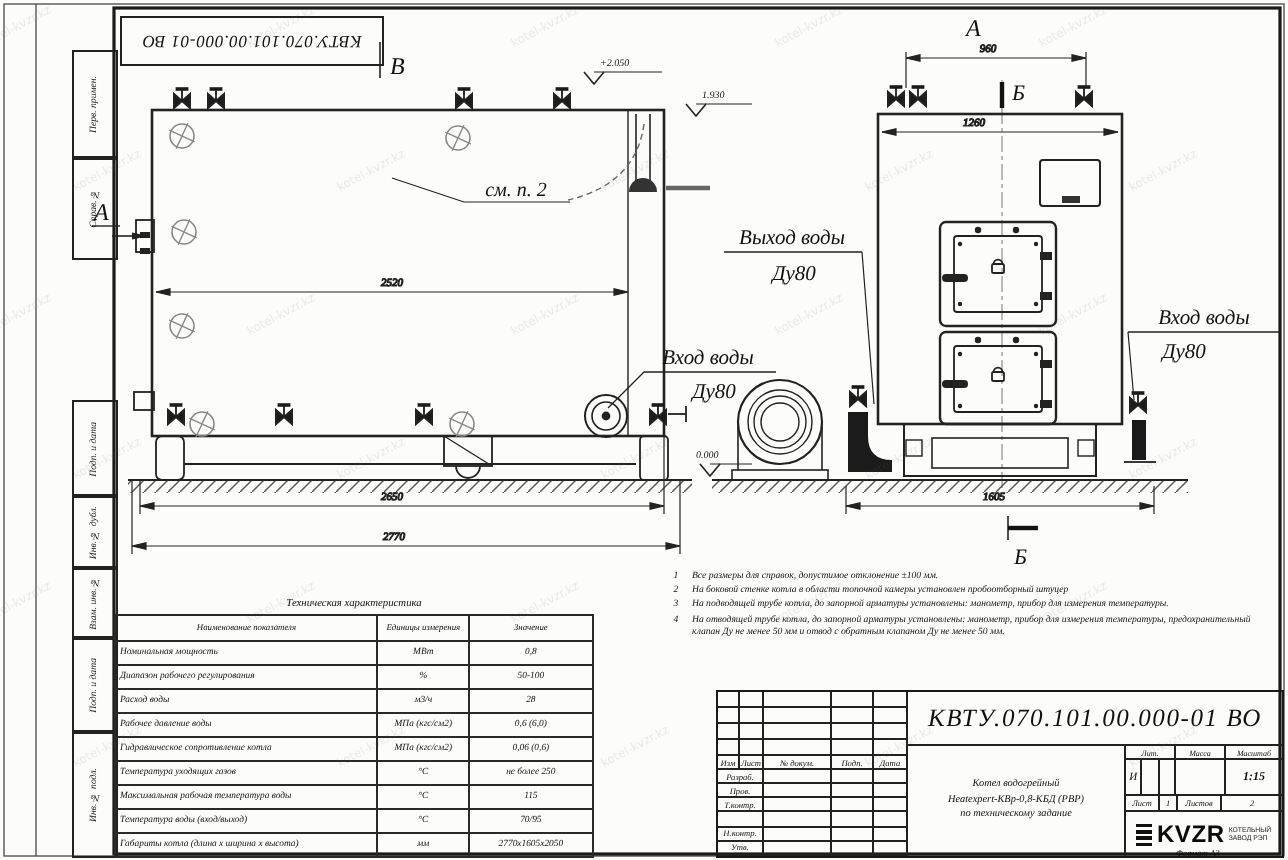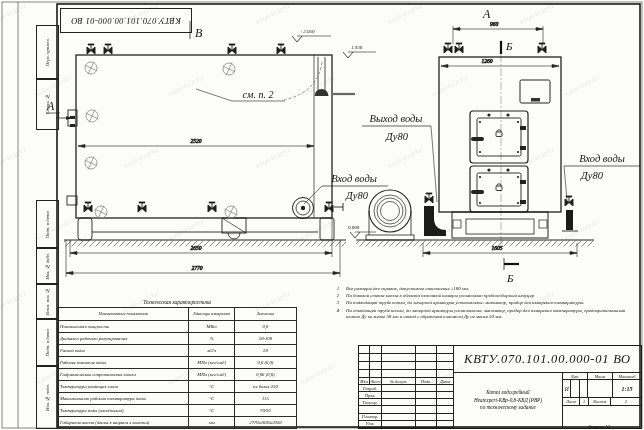--- a/index.html
+++ b/index.html
@@ -526,20 +526,28 @@
               <span class="litbox"></span>
           <span class="massbox"></span>
           <span class="scalebox">1:15</span>
         </div>
         <div class="tb-sheets">
           <span class="shl">Лист</span>
           <span class="shv1">1</span>
           <span class="shl2">Листов</span>
           <span class="shv2">2</span>
         </div>
+        <div class="tb-logo">
+          <span class="logo-bars"></span>
+          <span class="logo-kvzr">KVZR</span>
+          <span class="logo-org">
+            <div>КОТЕЛЬНЫЙ</div>
+            <div>ЗАВОД РЭП</div>
+          </span>
+        </div>
       </div>
     </div>
   </div>
 </div>
 
 <div class="fmt">Формат А3</div>
 
 <div id="wml">
       <span class="wm" style="left: -10px; top: 10px;">kotel-kvzr.kz</span>
       <span class="wm" style="left: 122px; top: 10px;">kotel-kvzr.kz</span>

